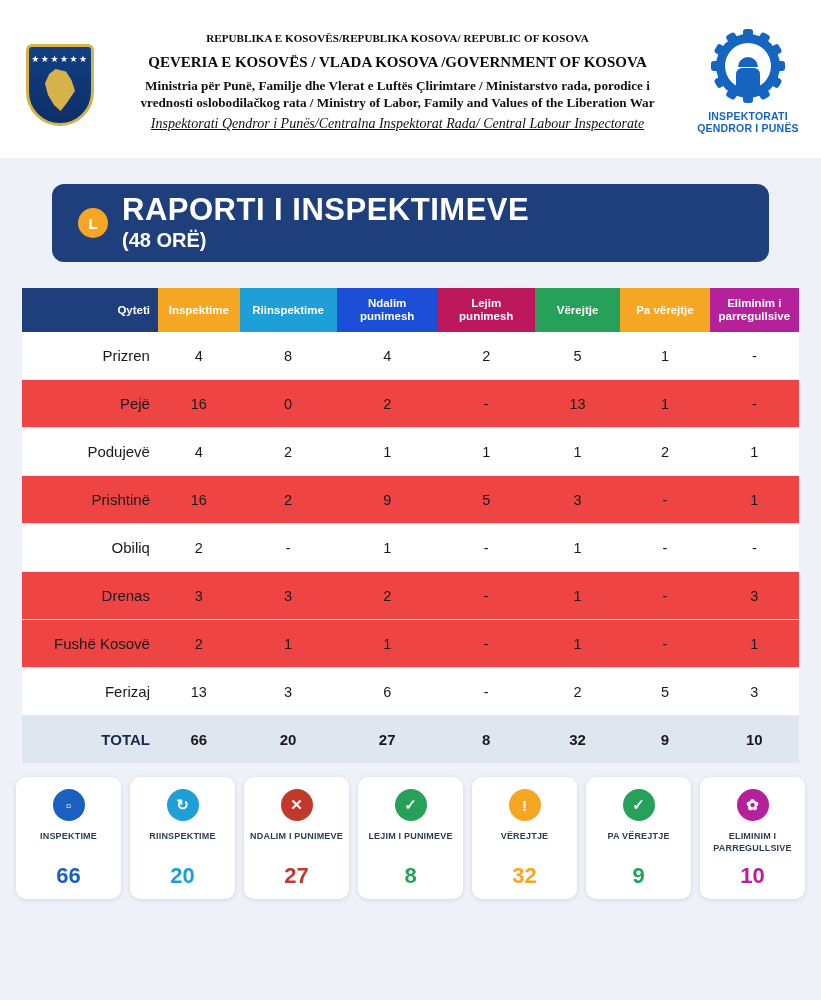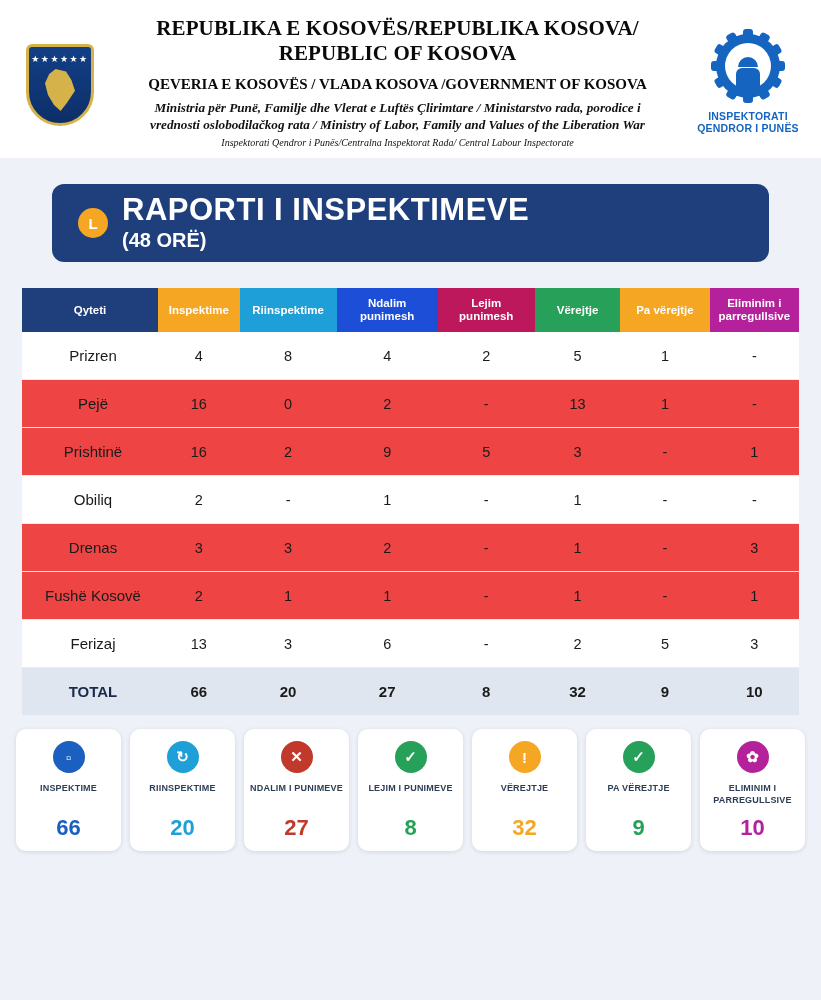--- a/index.html
+++ b/index.html
@@ -33,34 +33,34 @@
     text-align: center; color: #ffffff; font-size: 9px; letter-spacing: 1.5px;
   }
   .emblem-map {
     position: absolute; top: 22px; left: 50%; transform: translateX(-50%);
     width: 30px; height: 42px; background: #d6b34a;
     clip-path: polygon(35% 0%, 70% 6%, 88% 26%, 100% 52%, 74% 80%, 52% 100%, 30% 86%, 10% 62%, 0% 34%, 14% 12%);
   }
   .header-text { flex: 1; text-align: center; padding: 0 6px; }
   .h-line1 {
     font-family: "Liberation Serif", serif;
-    font-weight: bold; font-size: 21px; color: #0a0a0a; letter-spacing: .1px; margin-bottom: 10px;
+    font-weight: bold; font-size: 11px; color: #0a0a0a; letter-spacing: .1px; margin-bottom: 10px;
   }
   .h-line2 {
     font-family: "Liberation Serif", serif;
     font-weight: bold; font-size: 15px; color: #0a0a0a; margin-bottom: 7px;
   }
   .h-line3 {
     font-family: "Liberation Serif", serif;
-    font-style: italic; font-weight: bold; font-size: 13.2px; color: #111; line-height: 1.28;
+    font-weight: bold; font-size: 13.2px; color: #111; line-height: 1.28;
     padding: 0 26px;
   }
   .h-line4 {
     font-family: "Liberation Serif", serif;
-    font-style: italic; font-size: 10px; color: #111; margin-top: 4px;
+    font-style: italic; font-size: 14px; color: #111; margin-top: 4px; text-decoration: underline;
   }
   .logo-right { width: 118px; flex: 0 0 118px; text-align: center; padding-top: 4px; }
   .gear {
     width: 64px; height: 64px; margin: 0 auto; position: relative;
   }
   .gear-outer {
     position: absolute; inset: 0; border-radius: 50%;
     background: #1565c0;
   }
   .gear-teeth { position: absolute; inset: -5px; }
@@ -103,29 +103,29 @@
     font-size: 15px; font-weight: bold; flex: 0 0 30px;
   }
   .banner-title { font-size: 31px; font-weight: bold; letter-spacing: .5px; line-height: 1; }
   .banner-sub { font-size: 20px; font-weight: bold; margin-top: 4px; }
 
   
   .table-wrap { padding: 26px 22px 0 22px; }
   table { width: 100%; border-collapse: collapse; table-layout: fixed; }
   thead th {
     color: #fff; font-size: 11.5px; font-weight: bold;
-    text-align: center; padding: 9px 8px; height: 44px; vertical-align: middle;
+    text-align: right; padding: 9px 8px; height: 44px; vertical-align: middle;
     line-height: 1.15;
   }
   thead th.c { text-align: center; }
   tbody td {
     font-size: 14.5px; color: #1a1a1a; padding: 15px 8px; text-align: center;
     background: #ffffff; border-bottom: 1px solid #e9edf3;
   }
-  tbody td.city { text-align: center; padding-left: 14px; font-size: 15px; margin-left: 12px; }
+  tbody td.city { text-align: right; padding-left: 14px; font-size: 15px; margin-left: 12px; }
   tbody tr.alt td { background: #ef4444; }
   tbody tr.total td {
     background: #dfe6f0; font-weight: bold; font-size: 15px; border-bottom: none;
   }
   tbody tr.total td.city { color: #1a2b4a; }
 
   
   .cards {
     display: flex; gap: 9px; padding: 14px 16px 0 16px;
   }
@@ -238,20 +238,30 @@
         <tr class="alt">
           <td class="city">Pejë</td>
           <td>16</td>
           <td>0</td>
           <td>2</td>
           <td>-</td>
           <td>13</td>
           <td>1</td>
           <td>-</td>
         </tr>
+        <tr>
+          <td class="city">Podujevë</td>
+          <td>4</td>
+          <td>2</td>
+          <td>1</td>
+          <td>1</td>
+          <td>1</td>
+          <td>2</td>
+          <td>1</td>
+        </tr>
         <tr class="alt">
           <td class="city">Prishtinë</td>
           <td>16</td>
           <td>2</td>
           <td>9</td>
           <td>5</td>
           <td>3</td>
           <td>-</td>
           <td>1</td>
         </tr>

